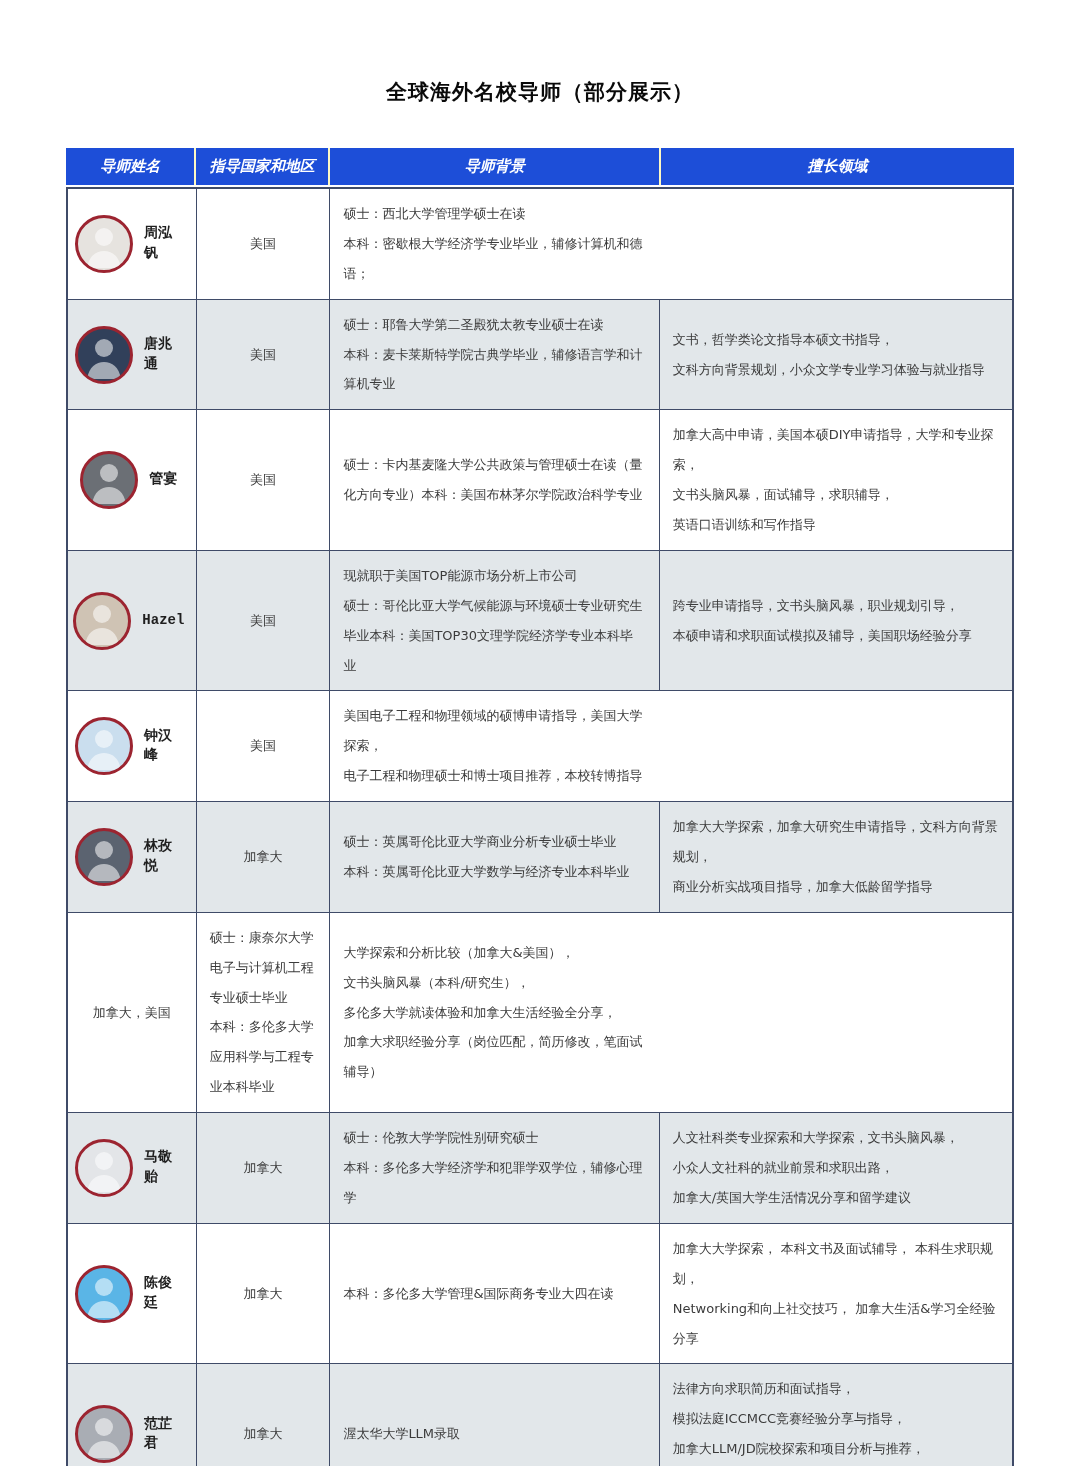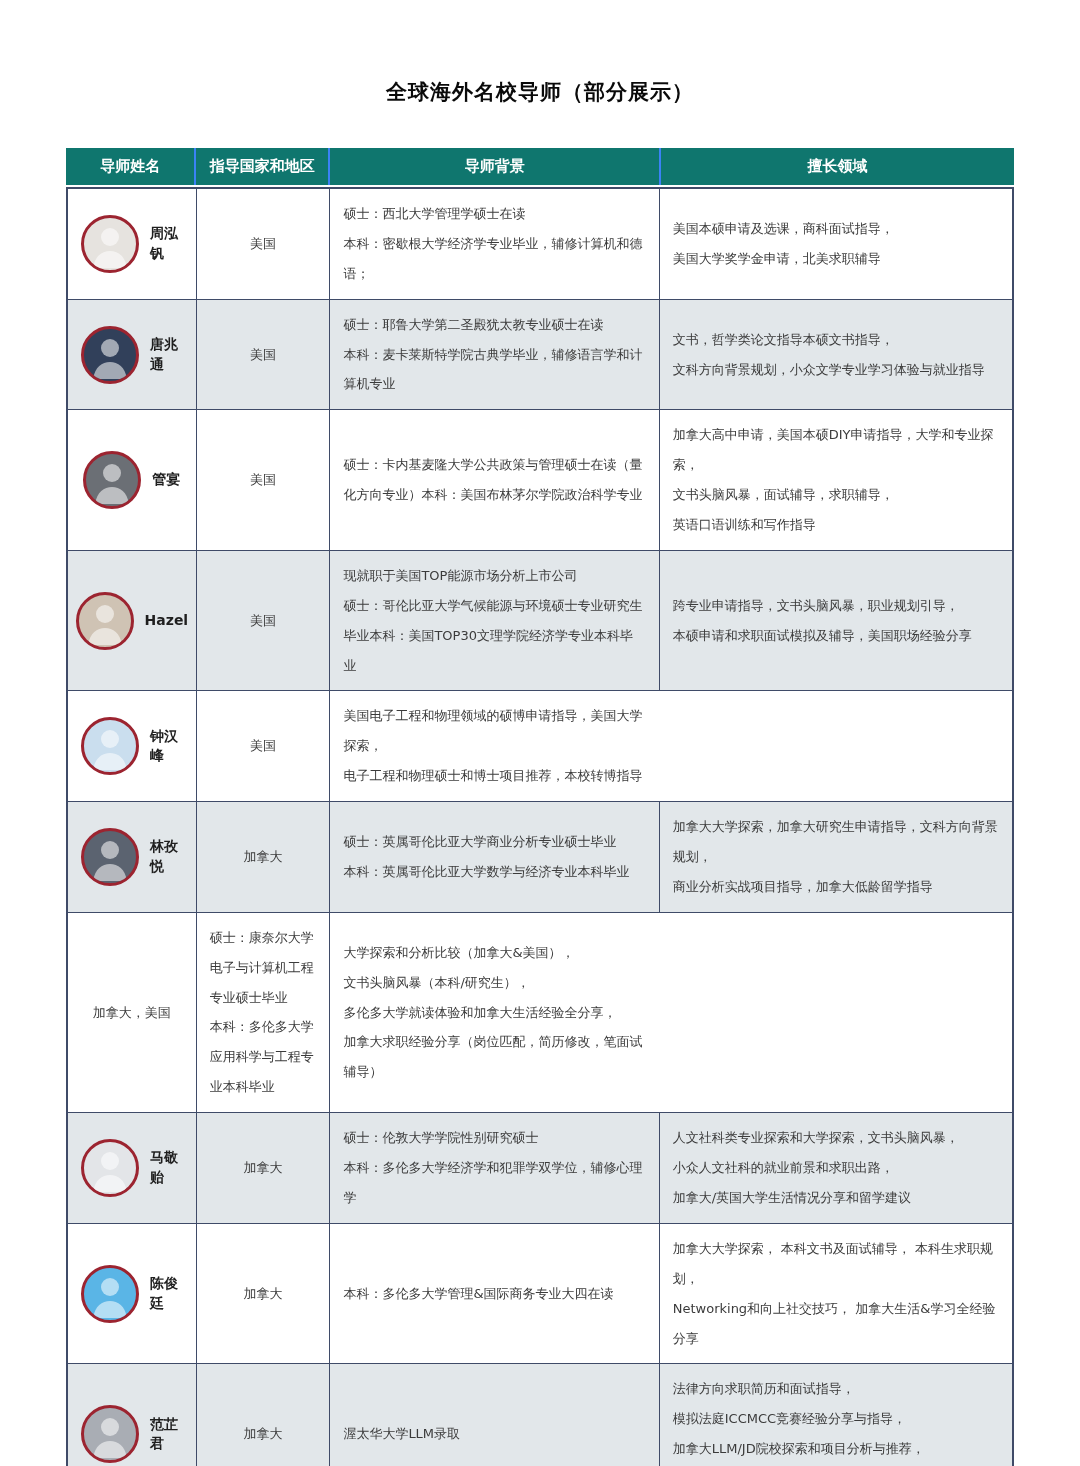--- a/index.html
+++ b/index.html
@@ -16,32 +16,33 @@
     font-weight:bold;
     color:#0a0a0a;
     letter-spacing:1px;
     margin:20px 0 42px 0;
   }
   .grid-cols {
     display:grid;
     grid-template-columns:13.53% 14.16% 34.89% 37.42%;
   }
   .thead {
-    background:#0f766e;
+    background:#1d4ed8;
     height:37px;
+    font-style:italic;
   }
   .th {
     color:#ffffff;
     font-weight:bold;
     font-size:15px;
     display:flex;
     align-items:center;
     justify-content:center;
   }
-  .th + .th { border-left:2px solid #3b82f6; }
+  .th + .th { border-left:2px solid #fef9c3; }
   .tbody {
     margin-top:2px;
     border:2px solid #3f4b68;
   }
   .trow { background:#ffffff; }
   .trow:nth-child(even) { background:#e2e7ea; }
   .trow + .trow { border-top:1px solid #3f4b68; }
   .trow:nth-child(1){min-height:108px}
   .trow:nth-child(2){min-height:105px}
   .trow:nth-child(3){min-height:110px}
@@ -60,21 +61,22 @@
     justify-content:center;
     font-size:13px;
     line-height:2.3;
     box-sizing:border-box;
   }
   .cell + .cell { border-left:1px solid #3f4b68; }
   .c-name {
     flex-direction:row;
     align-items:center;
     gap:11px;
-    padding-left:13px;
+    padding-left:7px;
+    font-family:Liberation Mono, monospace;
   }
   .avatar {
     width:52px; height:52px;
     border-radius:50%;
     border:3px solid #9c2430;
     flex:0 0 auto;
     overflow:hidden;
     display:flex; align-items:flex-end; justify-content:center;
     background:#d8dbe0;
   }
@@ -108,22 +110,20 @@
         <svg width="52" height="52" viewBox="0 0 52 52">
           <circle cx="26" cy="19" r="9" fill="rgba(255,255,255,0.55)"></circle>
           <path d="M9 50c2-12 9-17 17-17s15 5 17 17z" fill="rgba(255,255,255,0.55)"></path>
         </svg>
       </span>
       <span class="mname">周泓钒</span>
     </div>
     <div class="cell c-region">美国</div>
     <div class="cell c-bg">硕士：西北大学管理学硕士在读
 本科：密歇根大学经济学专业毕业，辅修计算机和德语；</div>
-    <div class="cell c-exp">美国本硕申请及选课，商科面试指导，
-美国大学奖学金申请，北美求职辅导</div>
   </div>
 
   <div class="trow grid-cols">
     <div class="cell c-name">
       <span class="avatar" style="background: rgb(49, 64, 90);">
         <svg width="52" height="52" viewBox="0 0 52 52">
           <circle cx="26" cy="19" r="9" fill="rgba(255,255,255,0.55)"></circle>
           <path d="M9 50c2-12 9-17 17-17s15 5 17 17z" fill="rgba(255,255,255,0.55)"></path>
         </svg>
       </span>

